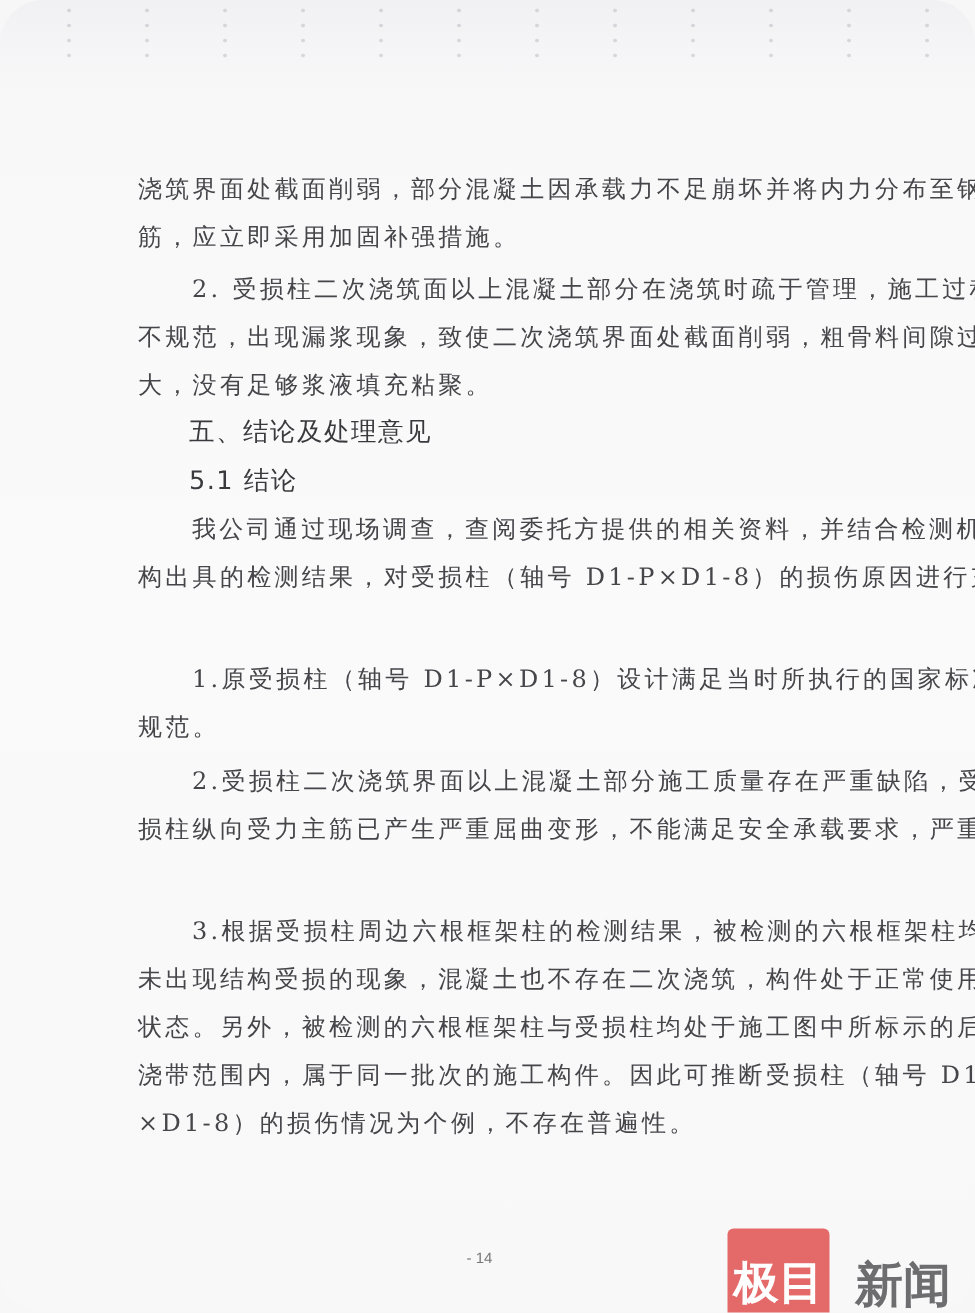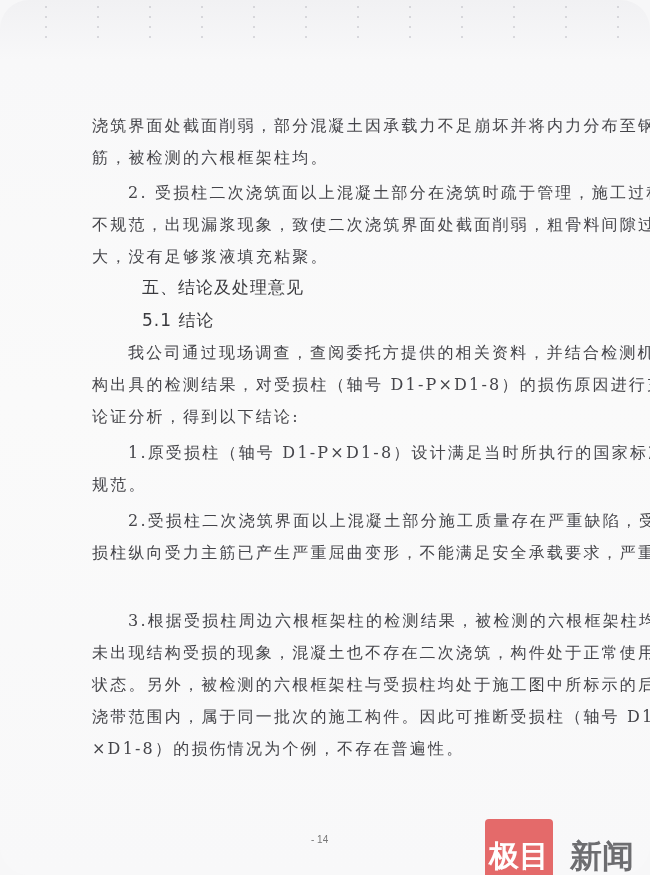--- a/index.html
+++ b/index.html
@@ -23,21 +23,21 @@
   }
   .line {
     position: absolute; left: 0; white-space: nowrap;
     font-size: 16px; letter-spacing: 2.2px; color: #45454a;
   }
   .indent { left: 128px; }
   .flush { left: 92px; }
   .heading {
     position: absolute; white-space: nowrap;
     font-family: "DejaVu Sans", "Liberation Sans", sans-serif;
-    font-size: 17px; color: #3a3a3e; letter-spacing: 1px; margin-left: 16px;
+    font-size: 17px; color: #3a3a3e; letter-spacing: 1px;
   }
   .pagenum {
     position: absolute; left: 311px; top: 834px;
     font-family: "Liberation Sans", sans-serif;
     font-size: 10px; color: #777;
   }
   .logo {
     position: absolute; left: 485px; top: 819px;
     display: flex; align-items: center;
   }
@@ -53,31 +53,30 @@
     font-weight: bold; font-size: 32px; line-height: 42px;
   }
 </style>
 </head>
 <body>
 
 <div class="page">
   <div class="bleed"></div>
 
   <div class="line flush" style="top:116px">浇筑界面处截面削弱，部分混凝土因承载力不足崩坏并将内力分布至钢</div>
-  <div class="line flush" style="top:148px">筋，被检测的六根框架柱均。</div>
+  <div class="line flush" style="top:148px">筋，应立即采用加固补强措施。</div>
   <div class="line indent" style="top:183px">2. 受损柱二次浇筑面以上混凝土部分在浇筑时疏于管理，施工过程</div>
   <div class="line flush" style="top:215px">不规范，出现漏浆现象，致使二次浇筑界面处截面削弱，粗骨料间隙过</div>
   <div class="line flush" style="top:247px">大，没有足够浆液填充粘聚。</div>
 
   <div class="heading" style="left:126px; top:276px;">五、结论及处理意见</div>
   <div class="heading" style="left:126px; top:309px;">5.1 结论</div>
 
   <div class="line indent" style="top:343px">我公司通过现场调查，查阅委托方提供的相关资料，并结合检测机</div>
   <div class="line flush" style="top:375px">构出具的检测结果，对受损柱（轴号 D1-P×D1-8）的损伤原因进行充分</div>
-  <div class="line flush" style="top:407px">论证分析，得到以下结论:</div>
   <div class="line indent" style="top:443px">1.原受损柱（轴号 D1-P×D1-8）设计满足当时所执行的国家标准、</div>
   <div class="line flush" style="top:475px">规范。</div>
   <div class="line indent" style="top:511px">2.受损柱二次浇筑界面以上混凝土部分施工质量存在严重缺陷，受</div>
   <div class="line flush" style="top:543px">损柱纵向受力主筋已产生严重屈曲变形，不能满足安全承载要求，严重</div>
   <div class="line indent" style="top:611px">3.根据受损柱周边六根框架柱的检测结果，被检测的六根框架柱均</div>
   <div class="line flush" style="top:643px">未出现结构受损的现象，混凝土也不存在二次浇筑，构件处于正常使用</div>
   <div class="line flush" style="top:675px">状态。另外，被检测的六根框架柱与受损柱均处于施工图中所标示的后</div>
   <div class="line flush" style="top:707px">浇带范围内，属于同一批次的施工构件。因此可推断受损柱（轴号 D1-P</div>
   <div class="line flush" style="top:739px">×D1-8）的损伤情况为个例，不存在普遍性。</div>
 

